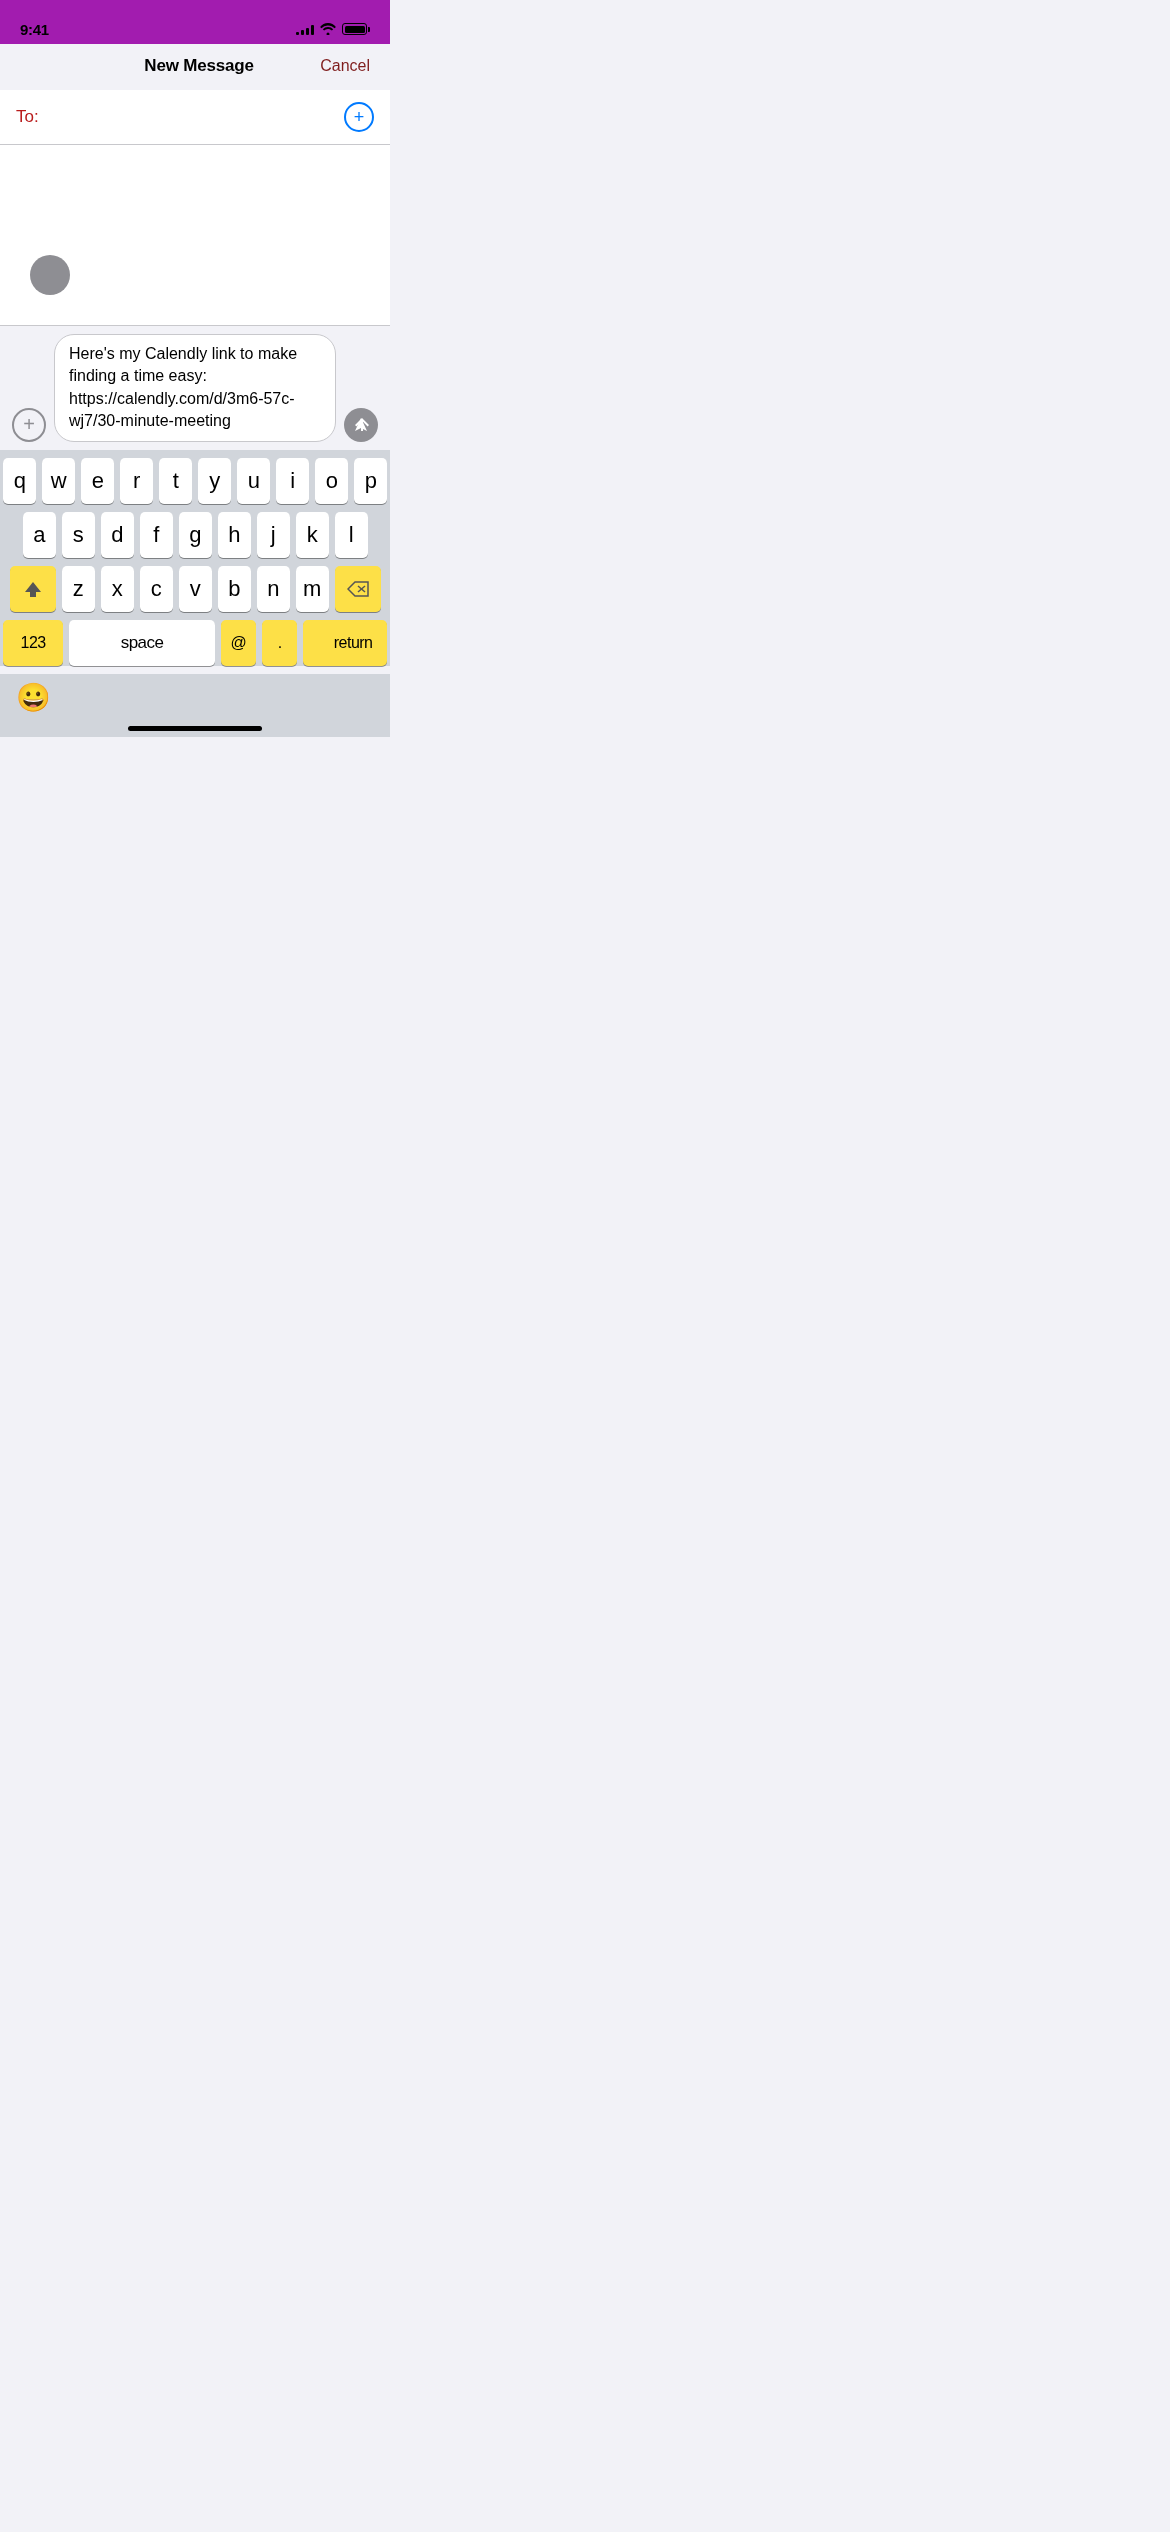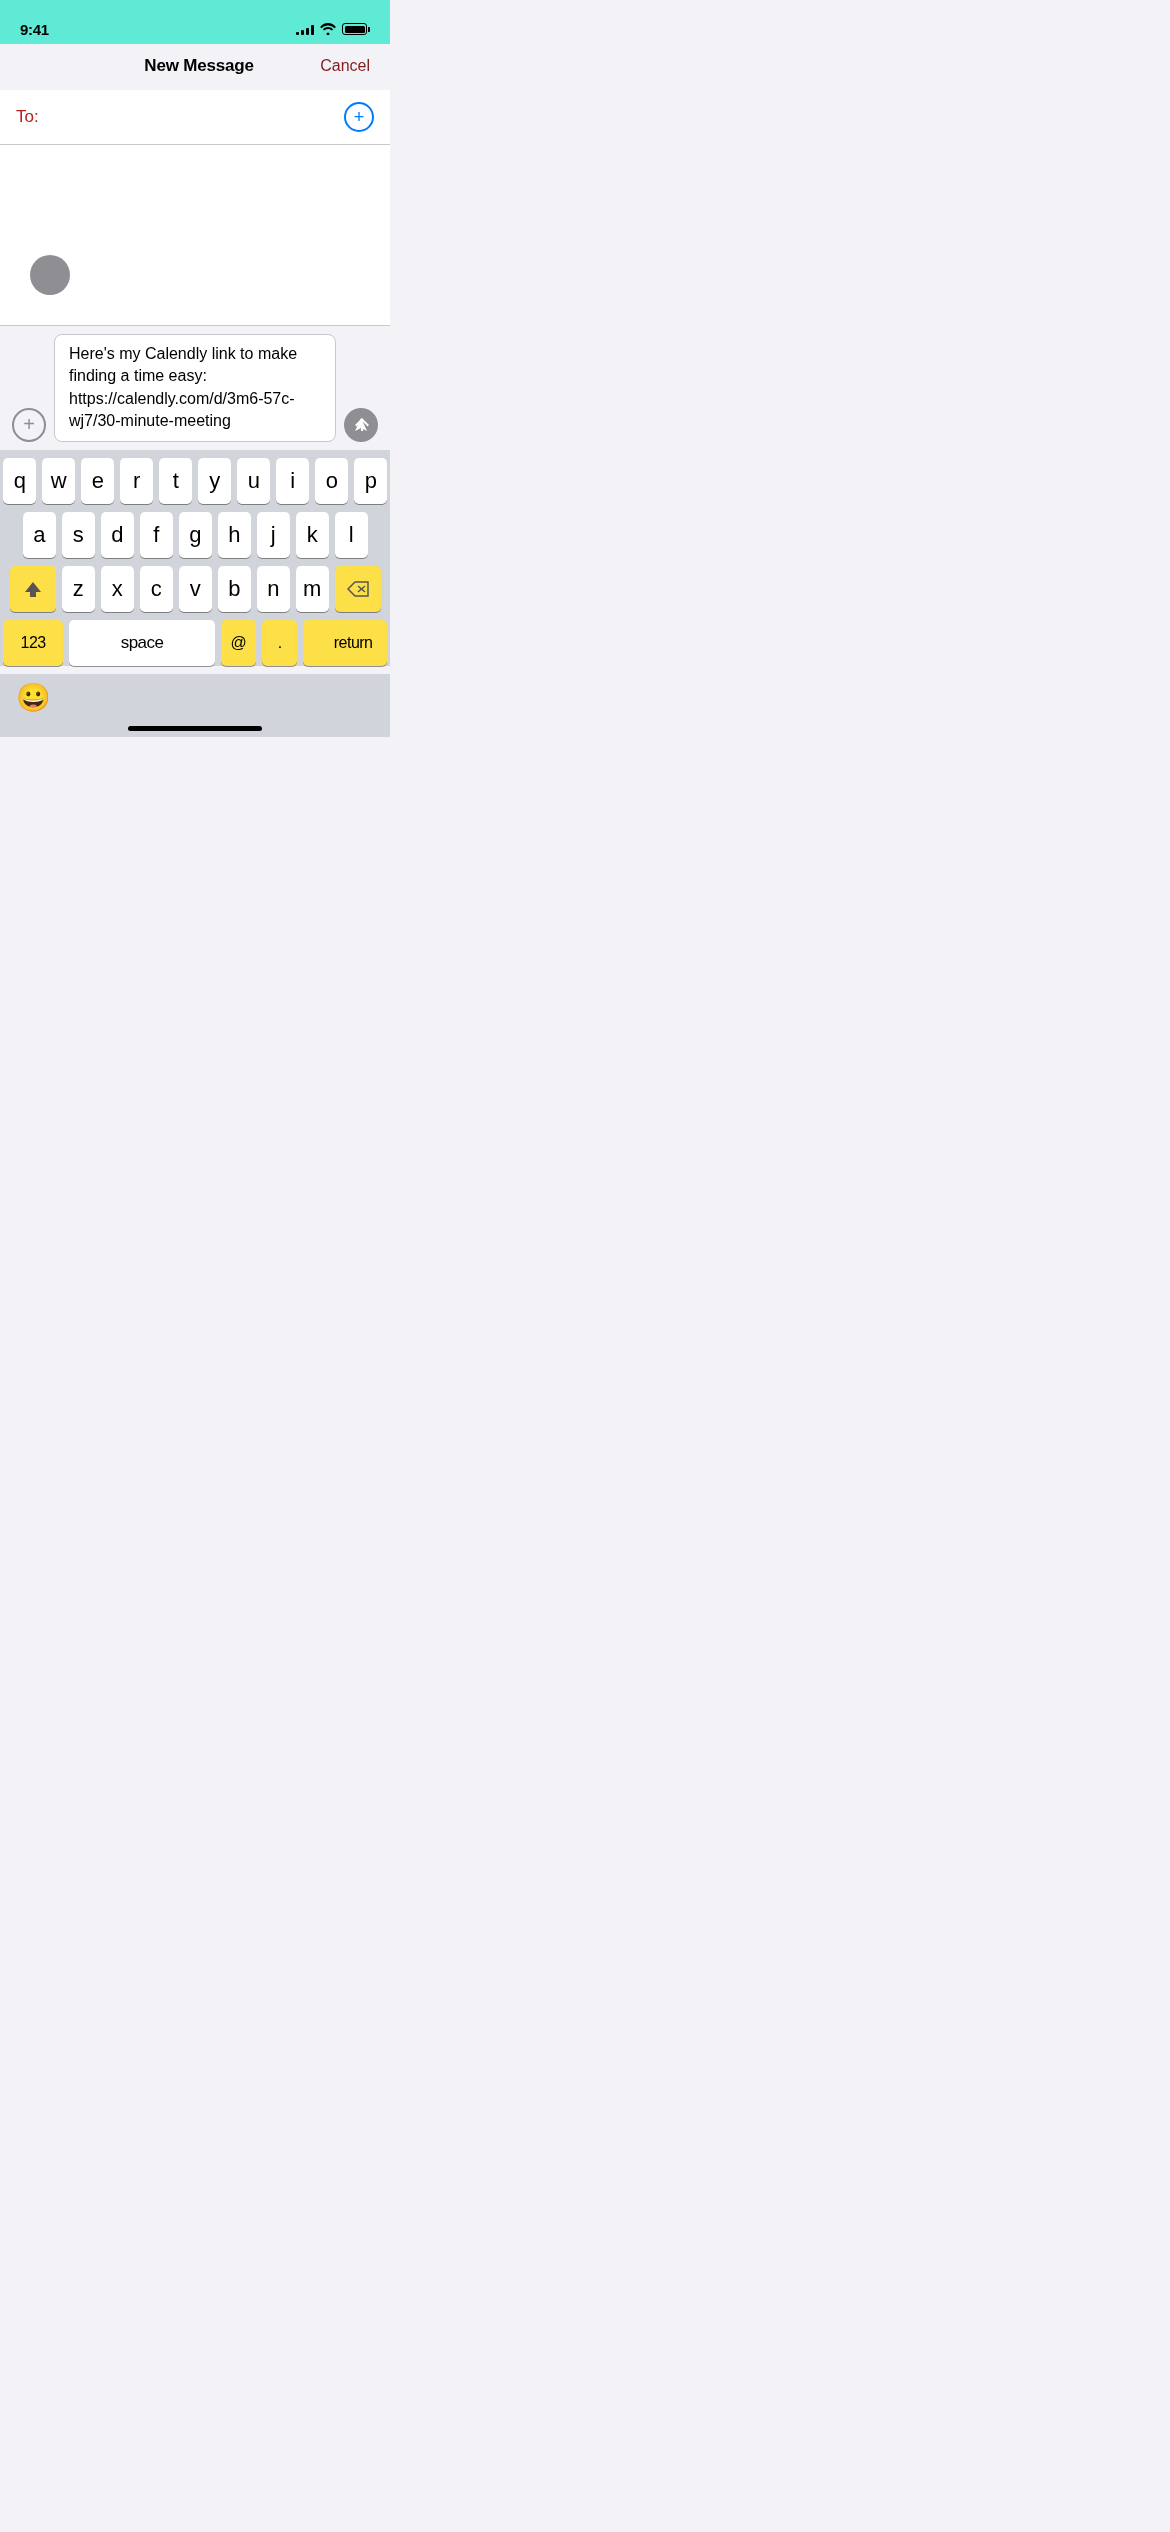--- a/index.html
+++ b/index.html
@@ -10,21 +10,21 @@
       height: 844px;
       background: #f2f2f7;
       font-family: -apple-system, 'SF Pro Text', 'Helvetica Neue', Arial, sans-serif;
       overflow: hidden;
       position: relative;
     }
 
     
     .status-bar {
       height: 44px;
-      background: #5eead4;
+      background: #a21caf;
       display: flex;
       align-items: center;
       justify-content: space-between;
       padding: 14px 20px 0 20px;
     }
     .status-time {
       font-size: 15px;
       font-weight: 600;
       color: #000;
       letter-spacing: -0.3px;
@@ -195,21 +195,21 @@
       background: transparent;
       flex-shrink: 0;
       color: #8e8e93;
       font-size: 20px;
       font-weight: 300;
     }
     .message-bubble-input {
       flex: 1;
       background: #fff;
       border: 1.5px solid #c8c8cc;
-      border-radius: 8px;
+      border-radius: 20px;
       padding: 8px 14px;
       font-size: 17px;
       color: #000;
       line-height: 1.4;
       min-height: 38px;
       font-family: inherit;
     }
     .send-btn {
       width: 34px;
       height: 34px;

